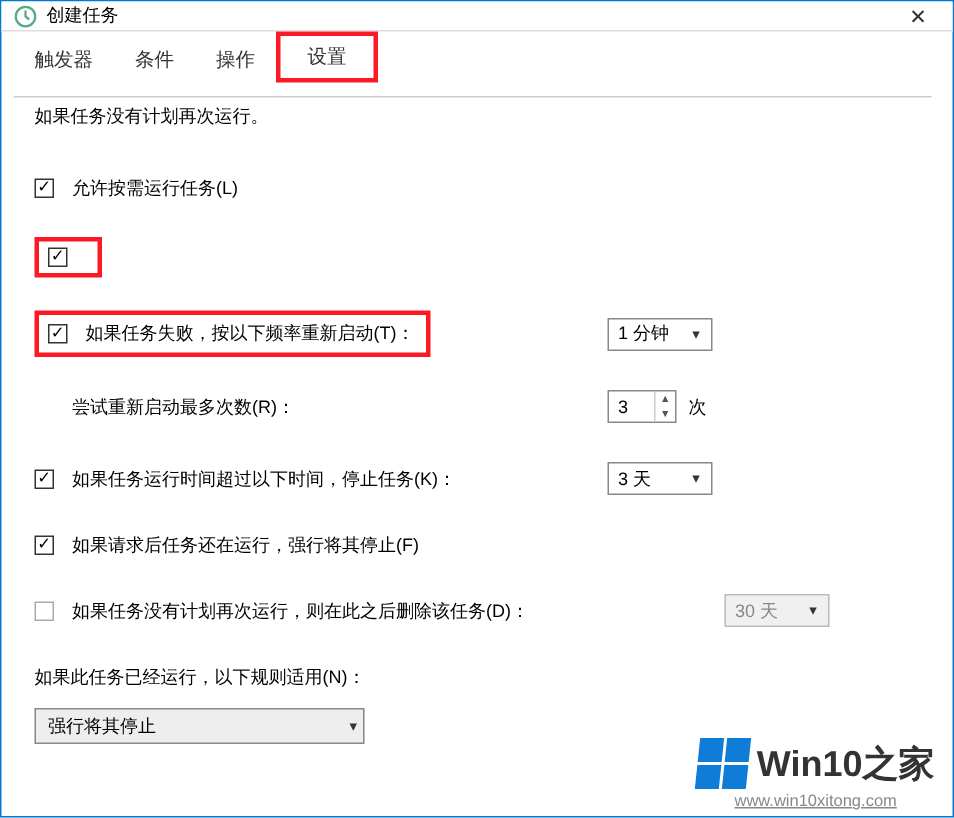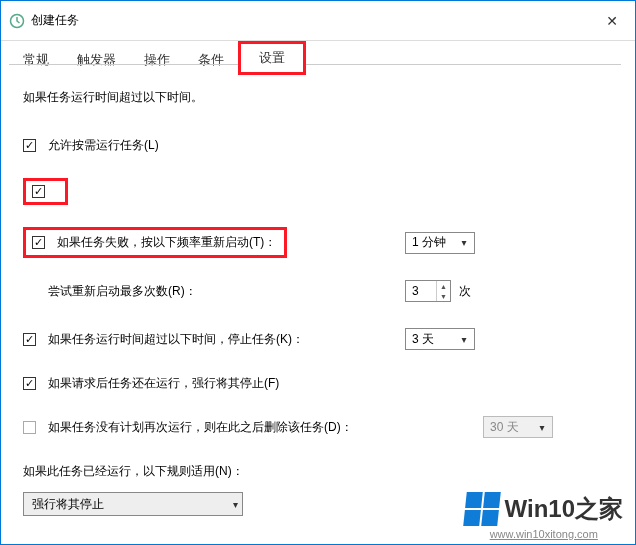--- a/index.html
+++ b/index.html
@@ -15,21 +15,21 @@
     overflow: hidden;
   }
   .window {
     border: 1px solid #0078d7;
     width: 636px;
     height: 545px;
     position: relative;
     background: #fff;
   }
   .titlebar {
-    height: 40px;
+    height: 20px;
     background: #fff;
     border-bottom: 1px solid #ddd;
     display: flex;
     align-items: center;
     padding: 0 8px;
   }
   .titlebar .icon {
     width: 16px;
     height: 16px;
     margin-right: 6px;
@@ -227,30 +227,29 @@
         <path d="M8 4 V8 L10.5 10" stroke="#5a8" stroke-width="1.5" fill="none"></path>
       </svg>
     </span>
     <span class="title">创建任务</span>
     <div class="close">
       <span>✕</span>
     </div>
   </div>
 
   <div class="tabs">
-    <div class="tab">常规</div>
     <div class="tab">触发器</div>
+    <div class="tab">条件</div>
     <div class="tab">操作</div>
-    <div class="tab">条件</div>
     <div class="tab active highlight">设置</div>
   </div>
   <div class="tabline"></div>
 
   <div class="content">
-    <div class="desc">如果任务运行时间超过以下时间。</div>
+    <div class="desc">如果任务没有计划再次运行。</div>
 
     <div class="option-row">
       <span class="cb checked"></span>
       <span class="lbl">允许按需运行任务(L)</span>
     </div>
 
     <div class="option-row">
       <span class="redbox">
         <span class="cb checked"></span>
       </span>

